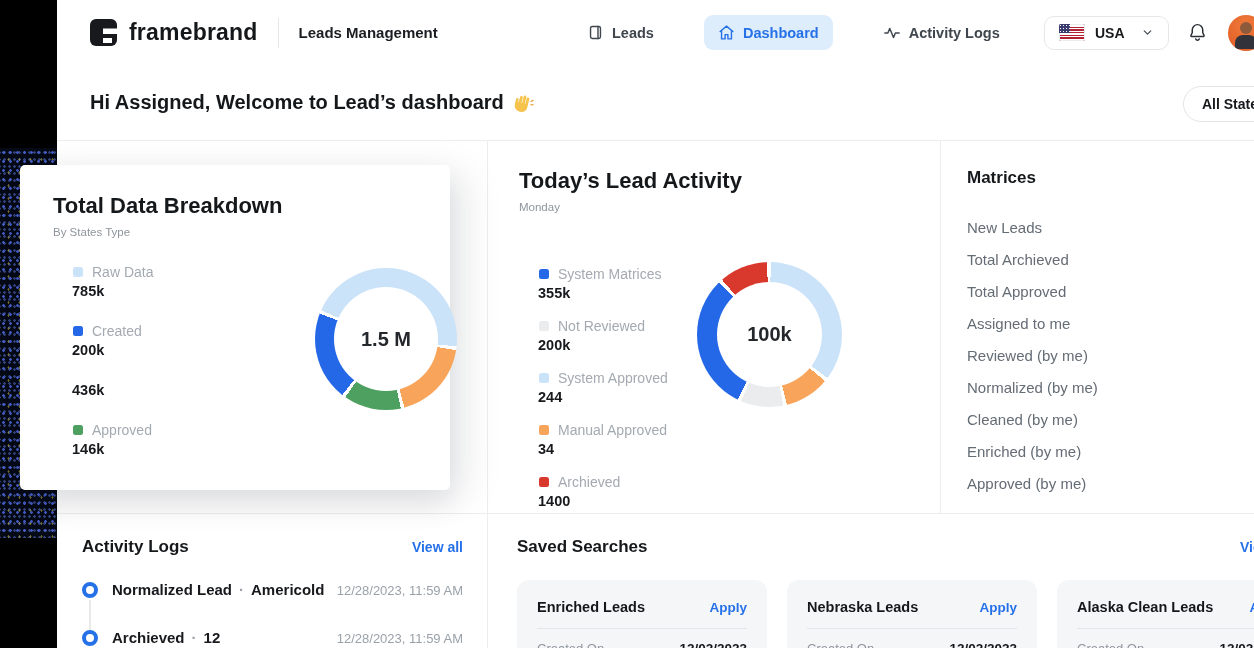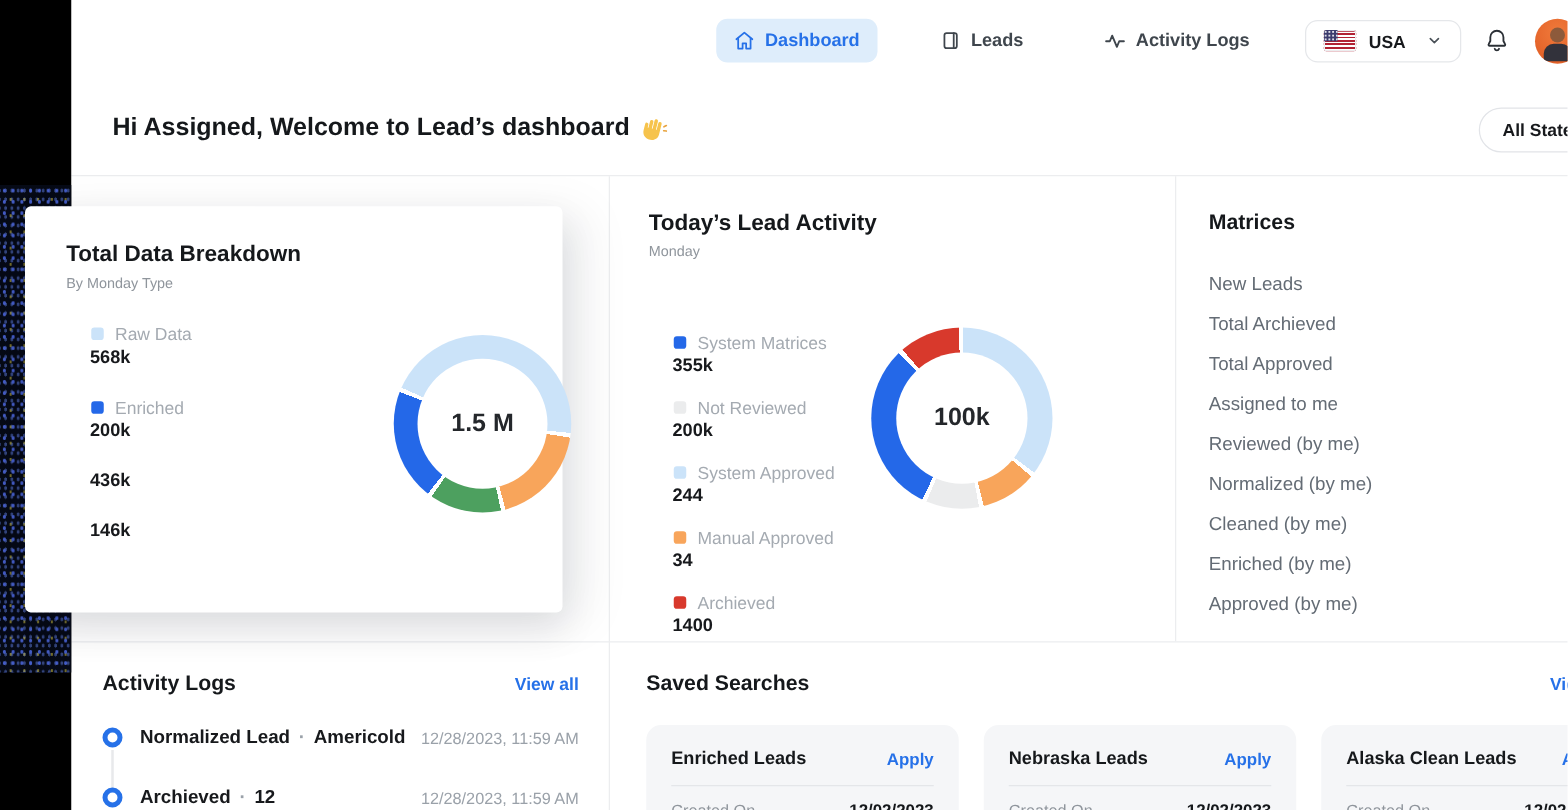--- a/index.html
+++ b/index.html
@@ -55,21 +55,21 @@
   .all-states-btn { position:absolute; left:1126px; top:21px; height:36px; padding:0 18px; border:1px solid #E2E4E8; background:#fff; border-radius:18px; font-size:14px; font-weight:600; color:#17191C; cursor:pointer; font-family:inherit; }
 
   
   .vdiv1 { position:absolute; left:430px; top:141px; width:1px; height:507px; background:#ECEDEF; }
   .vdiv2 { position:absolute; left:883px; top:141px; width:1px; height:372px; background:#ECEDEF; }
   .hdiv  { position:absolute; left:0; top:513px; width:100%; height:1px; background:#ECEDEF; }
 
   
   .breakdown-card { position:absolute; left:-37px; top:165px; width:430px; height:325px; background:#fff; border-radius:5px;
     box-shadow:0 14px 30px rgba(16,24,40,.10), 18px 6px 40px rgba(16,24,40,.07); z-index:4; padding:28px 0 0 33px; }
-  .card-title { font-size:18px; font-weight:700; color:#15181B; }
+  .card-title { font-size:22px; font-weight:700; color:#15181B; }
   .card-sub { font-size:11.5px; color:#8F959C; margin-top:7px; }
   .legend { margin-top:26px; }
   .legend-item { margin-bottom:24px; }
   .legend-label { display:flex; align-items:center; gap:9px; font-size:14px; color:#A4AAB1;padding-left:20px; }
   .legend-swatch { width:10px; height:10px; border-radius:2.5px; flex:none; }
   .legend-value { font-size:14.5px; font-weight:700; color:#17191C; margin:3px 0 0 19px; }
   .legend2 .legend-item { margin-bottom:17px; }
 
   .donut { position:absolute; border-radius:50%; }
   .donut::after { content:""; position:absolute; inset:19px; background:#fff; border-radius:50%; }
@@ -118,39 +118,51 @@
 </head>
 <body>
 
 <div class="strip">
   <div class="strip-noise"></div>
 </div>
 
 <div class="app">
 
   <header>
+    <div class="brand">
+      <span>
+        <svg width="27" height="27" viewBox="0 0 27 27">
+            <rect width="27" height="27" rx="6" fill="#17191C"></rect>
+            <rect x="13" y="9.5" width="14" height="5.5" fill="#fff"></rect>
+            <rect x="13" y="19" width="9" height="5" fill="#fff"></rect>
+          </svg>
+      </span>
+      <span class="brand-name">framebrand</span>
+      <span class="brand-sep"></span>
+      <span class="product-title">Leads Management</span>
+    </div>
 
     <nav>
+      <div class="nav-item">
+        <span>
+          <svg width="17" height="17" viewBox="0 0 24 24" fill="none" stroke-width="2" stroke-linecap="round" stroke-linejoin="round">
+              <rect x="5" y="3.5" width="14" height="17" rx="2.5"></rect>
+              <path d="M15.5 3.5v17"></path>
+            </svg>
+        </span>
+        <span>Leads</span>
+      </div>
       <div class="nav-item active">
         <span>
           <svg width="17" height="17" viewBox="0 0 24 24" fill="none" stroke-width="2" stroke-linecap="round" stroke-linejoin="round">
               <path d="M3 10.5 12 3l9 7.5"></path>
               <path d="M5 9.5V21h5v-6h4v6h5V9.5"></path>
             </svg>
         </span>
         <span>Dashboard</span>
-      </div>
-      <div class="nav-item">
-        <span>
-          <svg width="17" height="17" viewBox="0 0 24 24" fill="none" stroke-width="2" stroke-linecap="round" stroke-linejoin="round">
-              <rect x="5" y="3.5" width="14" height="17" rx="2.5"></rect>
-              <path d="M15.5 3.5v17"></path>
-            </svg>
-        </span>
-        <span>Leads</span>
       </div>
       <div class="nav-item">
         <span>
           <svg width="18" height="18" viewBox="0 0 24 24" fill="none" stroke-width="2" stroke-linecap="round" stroke-linejoin="round">
               <path d="M2.5 12h4l2.5-6 5 12 2.5-6h5"></path>
             </svg>
         </span>
         <span>Activity Logs</span>
       </div>
     </nav>
@@ -191,44 +203,48 @@
     </h1>
     <button class="all-states-btn">All States</button>
   </section>
 
   <div class="vdiv1"></div>
   <div class="vdiv2"></div>
   <div class="hdiv"></div>
 
   <section class="breakdown-card">
     <div class="card-title">Total Data Breakdown</div>
-    <div class="card-sub">By Monday Type</div>
+    <div class="card-sub">By States Type</div>
     <div class="legend">
 
         <div class="legend-item">
           <div class="legend-label">
             <span class="legend-swatch" style="background: rgb(203, 227, 249);"></span>
             <span>Raw Data</span>
           </div>
-          <div class="legend-value">568k</div>
+          <div class="legend-value">785k</div>
         </div>
 
         <div class="legend-item">
           <div class="legend-label">
             <span class="legend-swatch" style="background: rgb(36, 104, 232);"></span>
-            <span>Enriched</span>
+            <span>Created</span>
           </div>
           <div class="legend-value">200k</div>
         </div>
 
         <div class="legend-item">
           <div class="legend-value">436k</div>
         </div>
 
         <div class="legend-item">
+          <div class="legend-label">
+            <span class="legend-swatch" style="background: rgb(77, 160, 95);"></span>
+            <span>Approved</span>
+          </div>
           <div class="legend-value">146k</div>
         </div>
       </div>
     <div class="donut donut-1" style="background: conic-gradient(from -66deg, rgb(203, 227, 249) 0deg, rgb(203, 227, 249) 162deg, rgb(255, 255, 255) 162deg, rgb(255, 255, 255) 165deg, rgb(248, 165, 91) 165deg, rgb(248, 165, 91) 231deg, rgb(255, 255, 255) 231deg, rgb(255, 255, 255) 234deg, rgb(77, 160, 95) 234deg, rgb(77, 160, 95) 281deg, rgb(255, 255, 255) 281deg, rgb(255, 255, 255) 284deg, rgb(36, 104, 232) 284deg, rgb(36, 104, 232) 357deg, rgb(255, 255, 255) 357deg, rgb(255, 255, 255) 360deg);">
       <span class="donut-center">1.5 M</span>
     </div>
   </section>
 
   <div class="today-head">
     <div class="card-title">Today’s Lead Activity</div>

